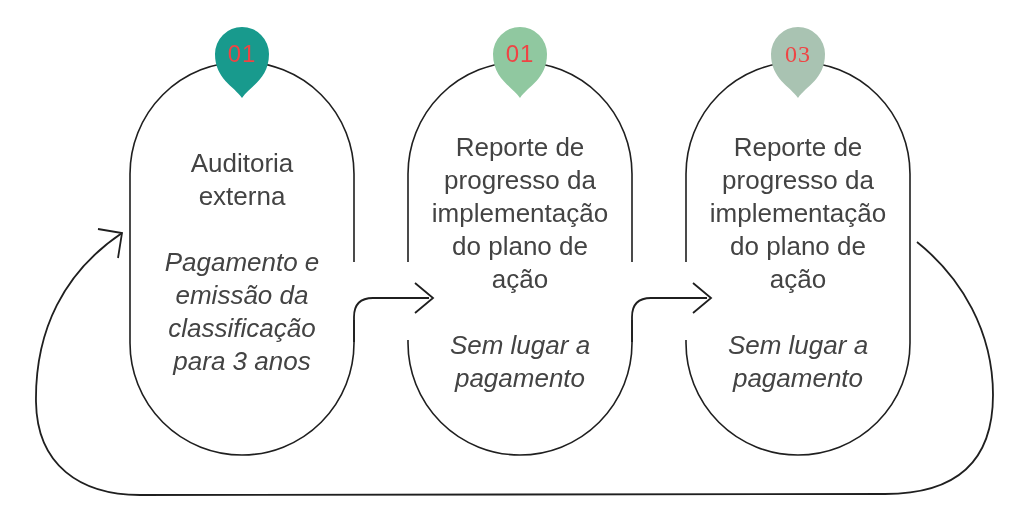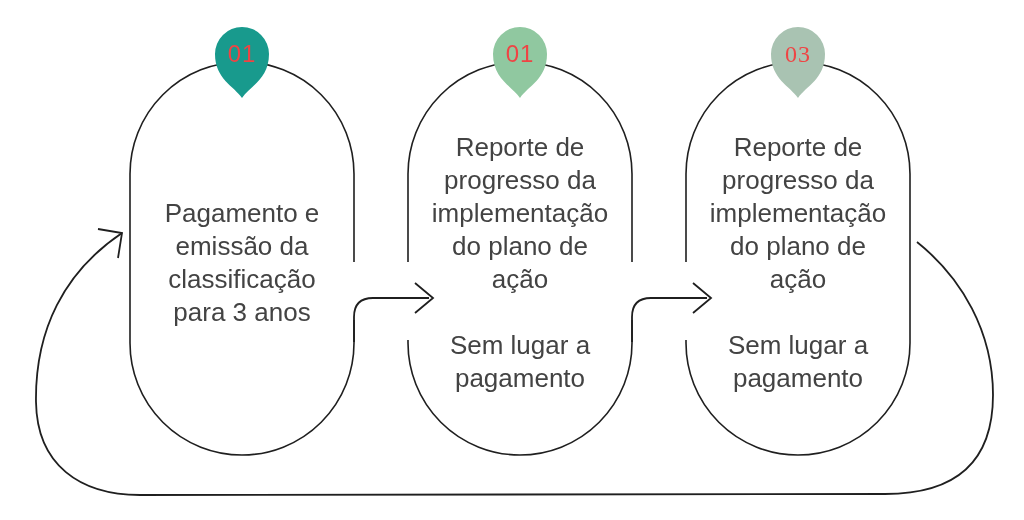--- a/index.html
+++ b/index.html
@@ -24,21 +24,21 @@
     display: flex;
     flex-direction: column;
     justify-content: center;
     align-items: center;
     text-align: center;
     color: #434343;
     font-size: 26px;
     line-height: 33px;
   }
   .capsule-text p { margin: 0; white-space: pre-line; }
-  .capsule-text p + p { margin-top: 33px; }
+  .capsule-text p + p { margin-top: 33px; font-style: italic; }
   .text-1 { left: 130px; width: 224px; }
   .text-2 { left: 408px; width: 224px; }
   .text-3 { left: 686px; width: 224px; }
   .pin-number {
     position: absolute;
     top: 44px;
     width: 60px;
     text-align: center;
     font-size: 24px;
     line-height: 20px;
@@ -83,20 +83,22 @@
     <g transform="translate(798,54)">
       <path d="M0 44 C-8 32 -27 25 -27 0 A27 27 0 1 1 27 0 C27 25 8 32 0 44 Z" fill="#a9c3b2"></path>
     </g>
   </svg>
 
   <div class="pin-number num-1">01</div>
   <div class="pin-number num-2">01</div>
   <div class="pin-number num-3">03</div>
 
   <div class="capsule-text text-1">
+    <p>Auditoria
+externa</p>
     <p>Pagamento e
 emissão da
 classificação
 para 3 anos</p>
   </div>
   <div class="capsule-text text-2">
     <p>Reporte de
 progresso da
 implementação
 do plano de

